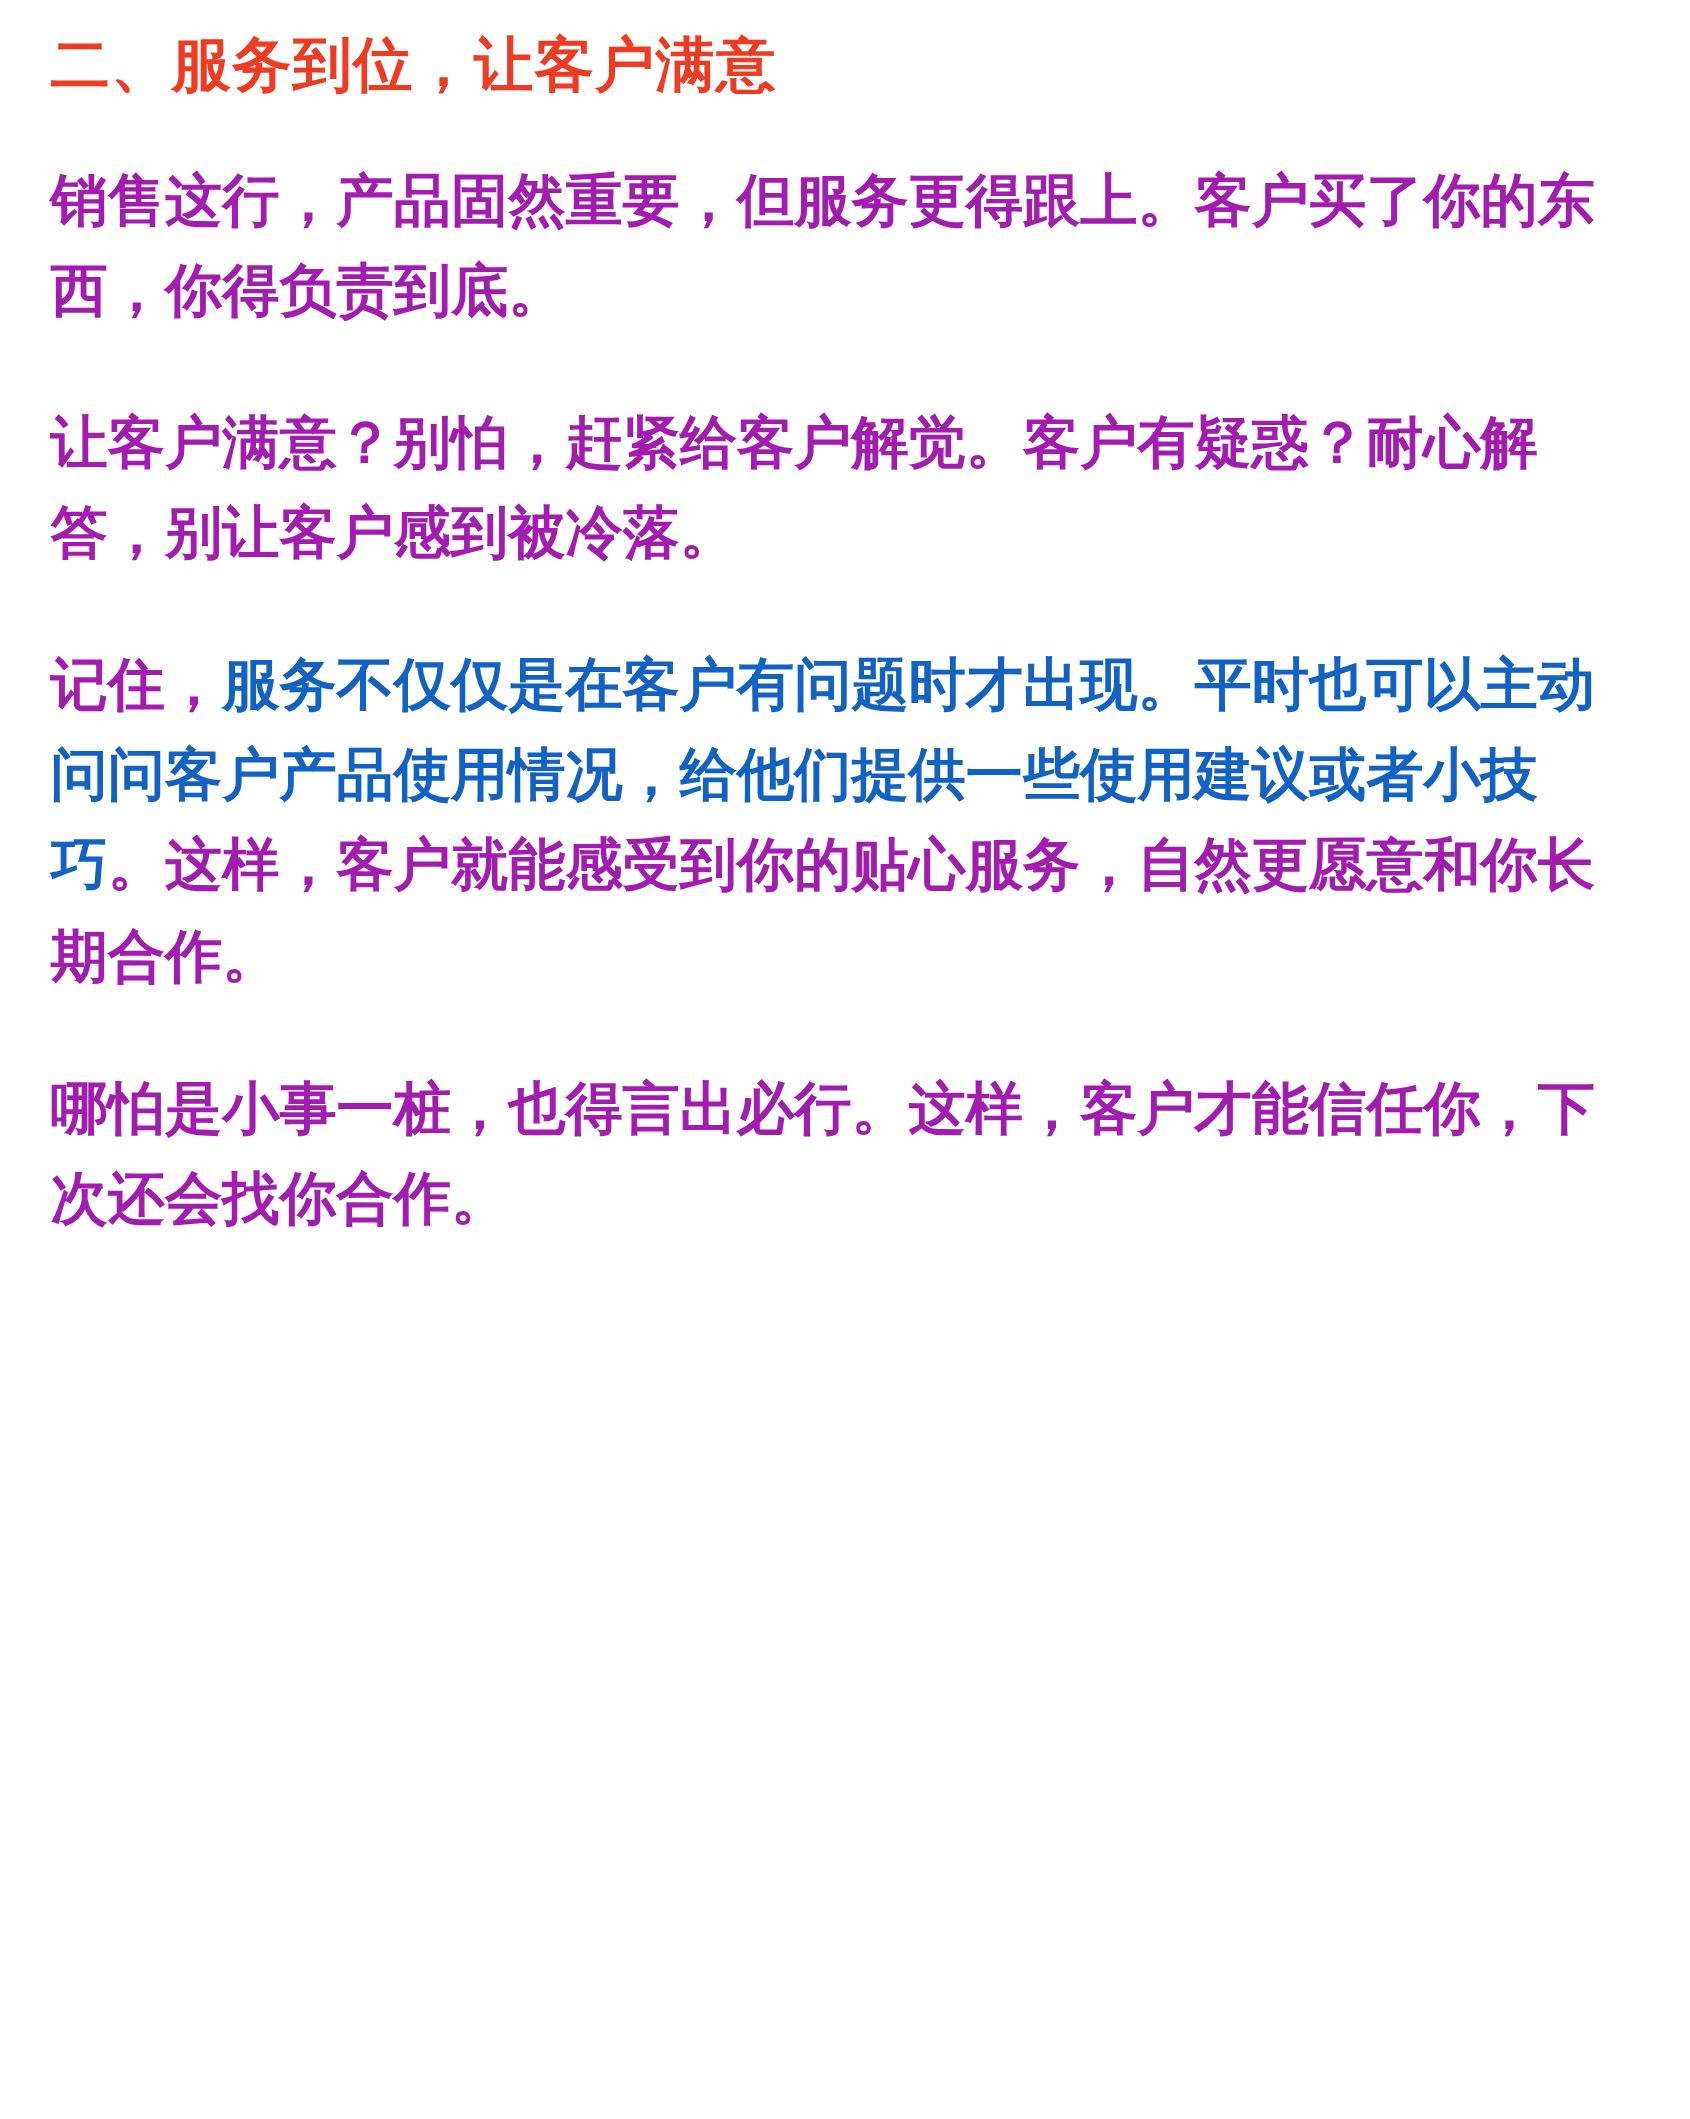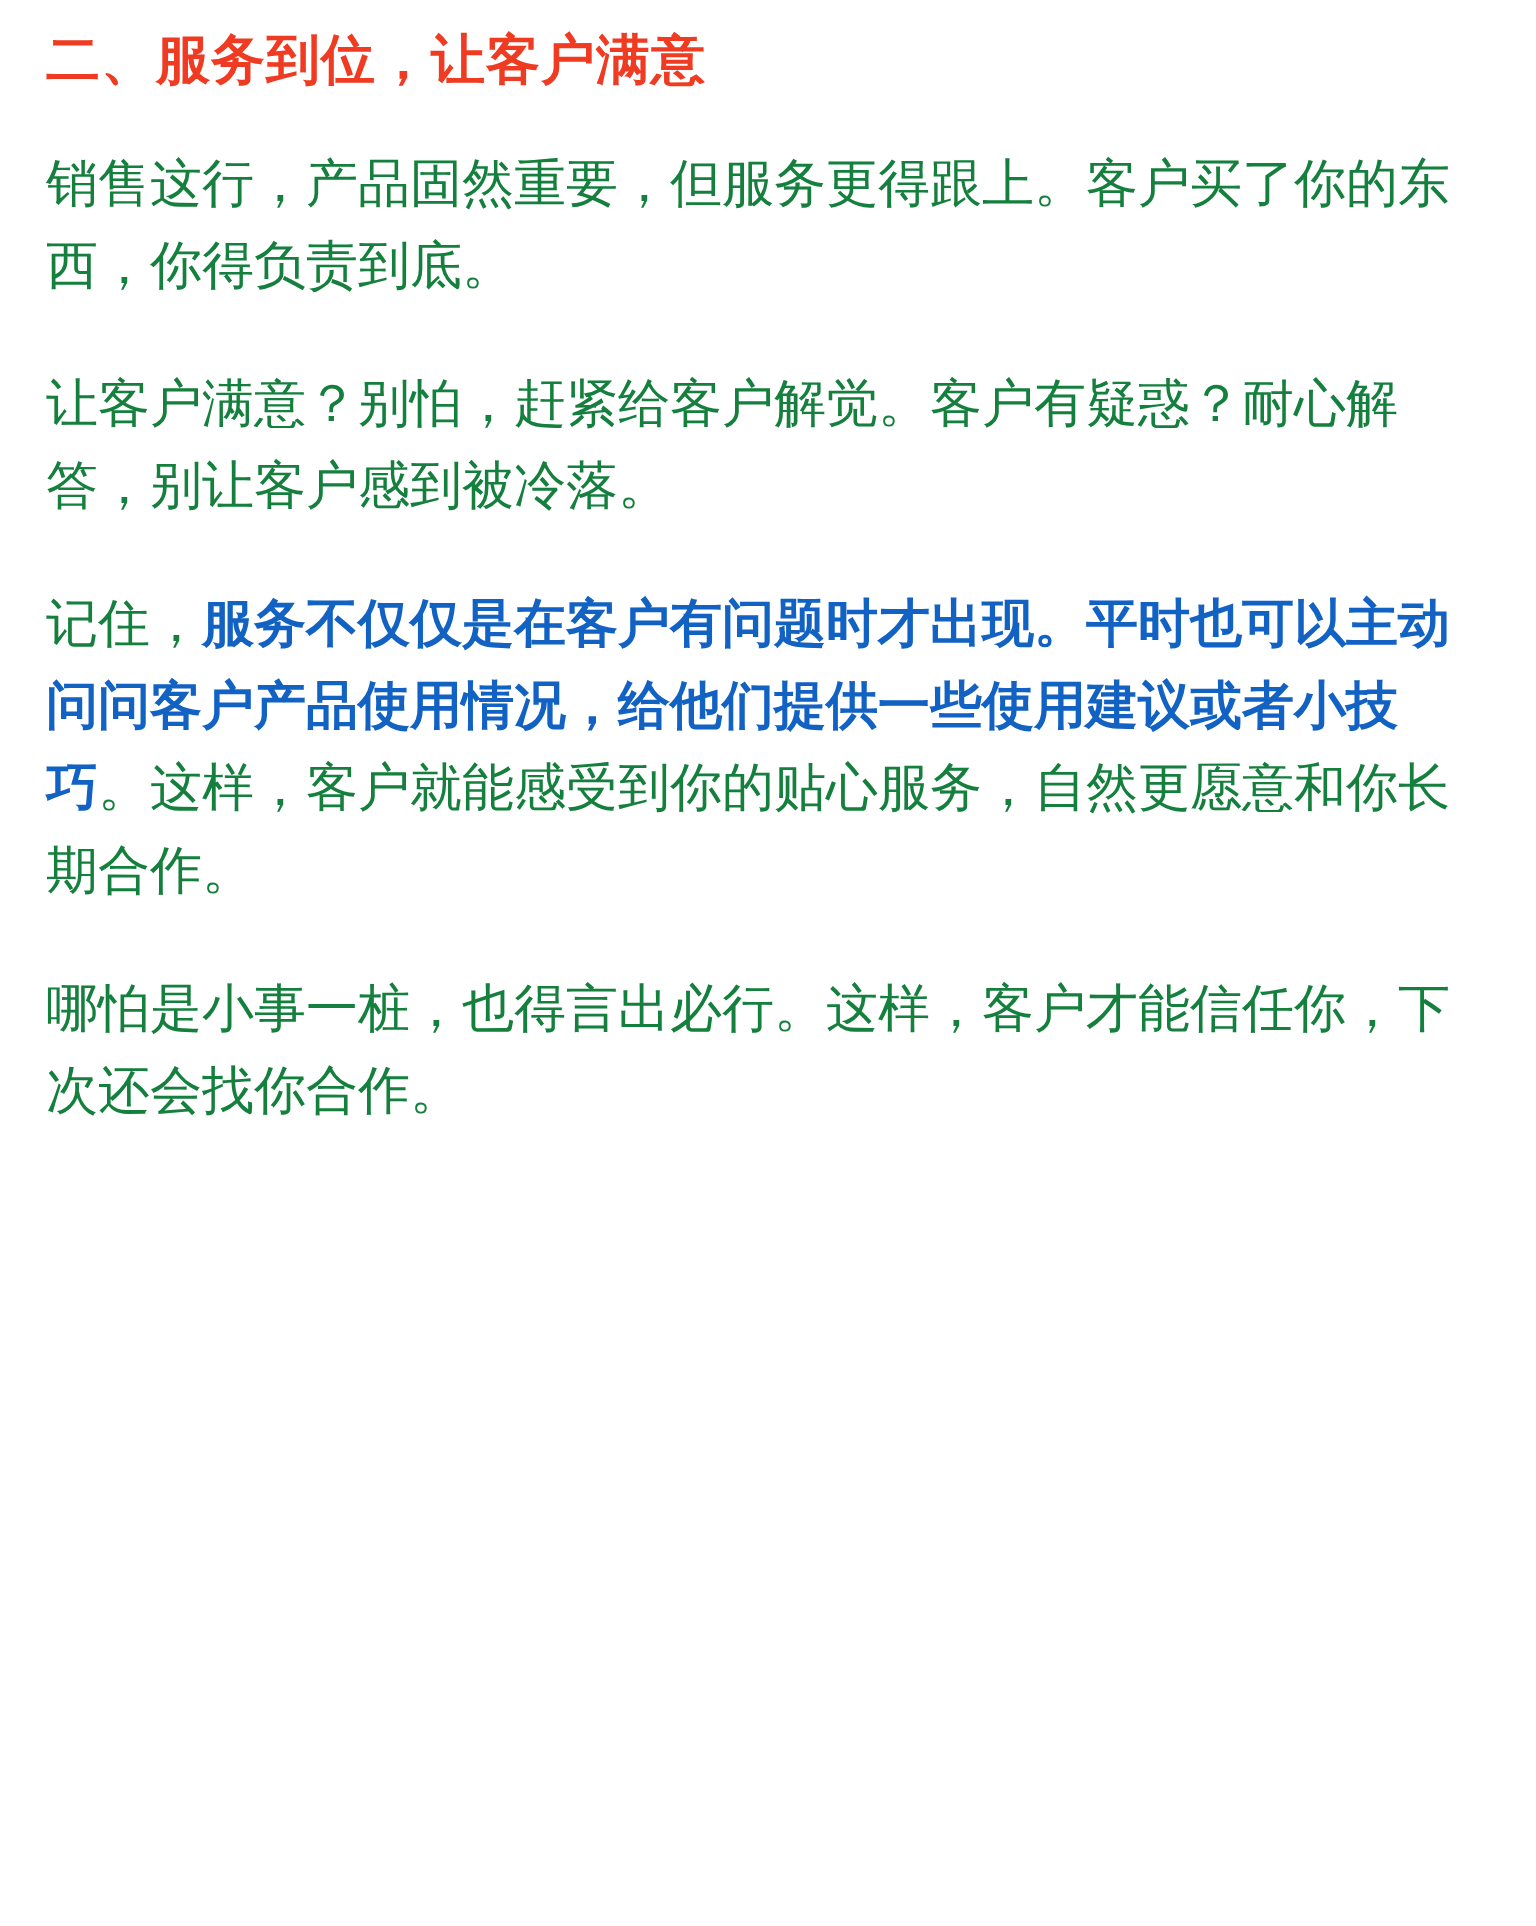--- a/index.html
+++ b/index.html
@@ -21,20 +21,21 @@
     padding: 26px 58px 40px 40px;
     background: #ffffff;
   }
   .heading {
     font-size: 54px;
     font-weight: 800;
     color: #f03b23;
     letter-spacing: 1px;
     line-height: 1.25;
     margin: 0 0 0 6px;
+    font-family: Liberation Serif, serif;
   }
   .heading-2 {
     margin-top: 0;
     margin-bottom: 48px;
   }
   .heading-3 {
     margin-top: 96px;
     margin-bottom: 52px;
   }
   .para {
@@ -47,22 +48,22 @@
     word-break: break-all;
   }
   .para:last-child {
     margin-bottom: 0;
   }
   .hl {
     color: #1262c4;
     font-weight: 800;
   }
   .plain {
-    color: #15803d;
-    font-weight: 400;
+    color: #a21caf;
+    font-weight: 700;
   }
 </style>
 </head>
 <body>
 
 <div class="page">
 
   <h2 class="heading heading-2">二、服务到位，让客户满意</h2>
 
   <p class="para">

